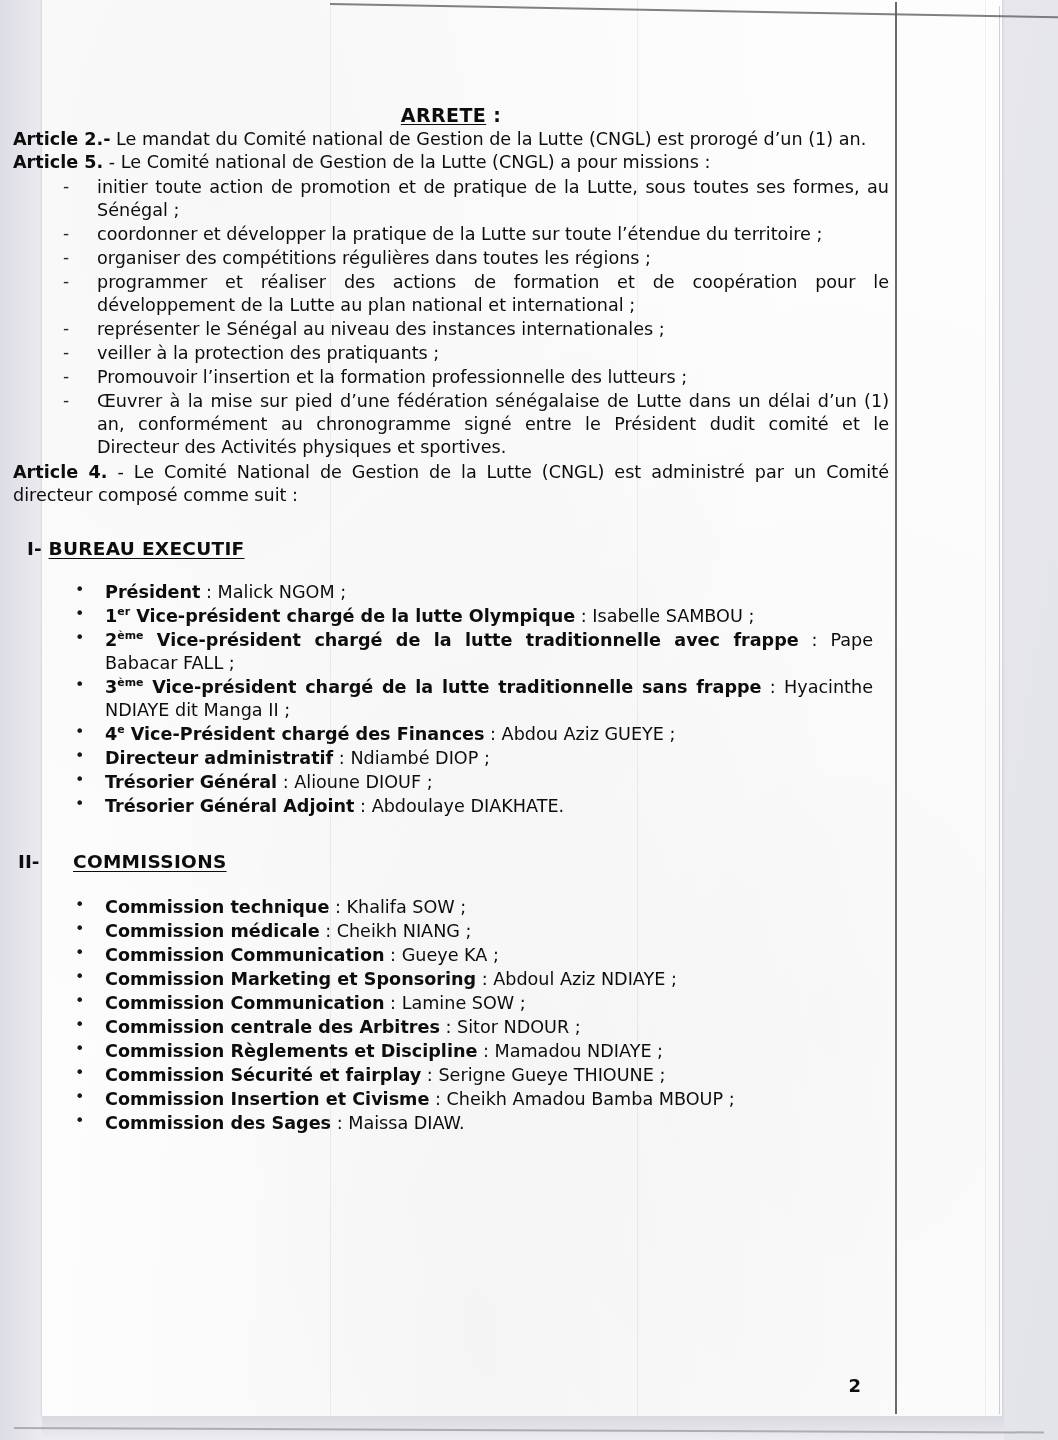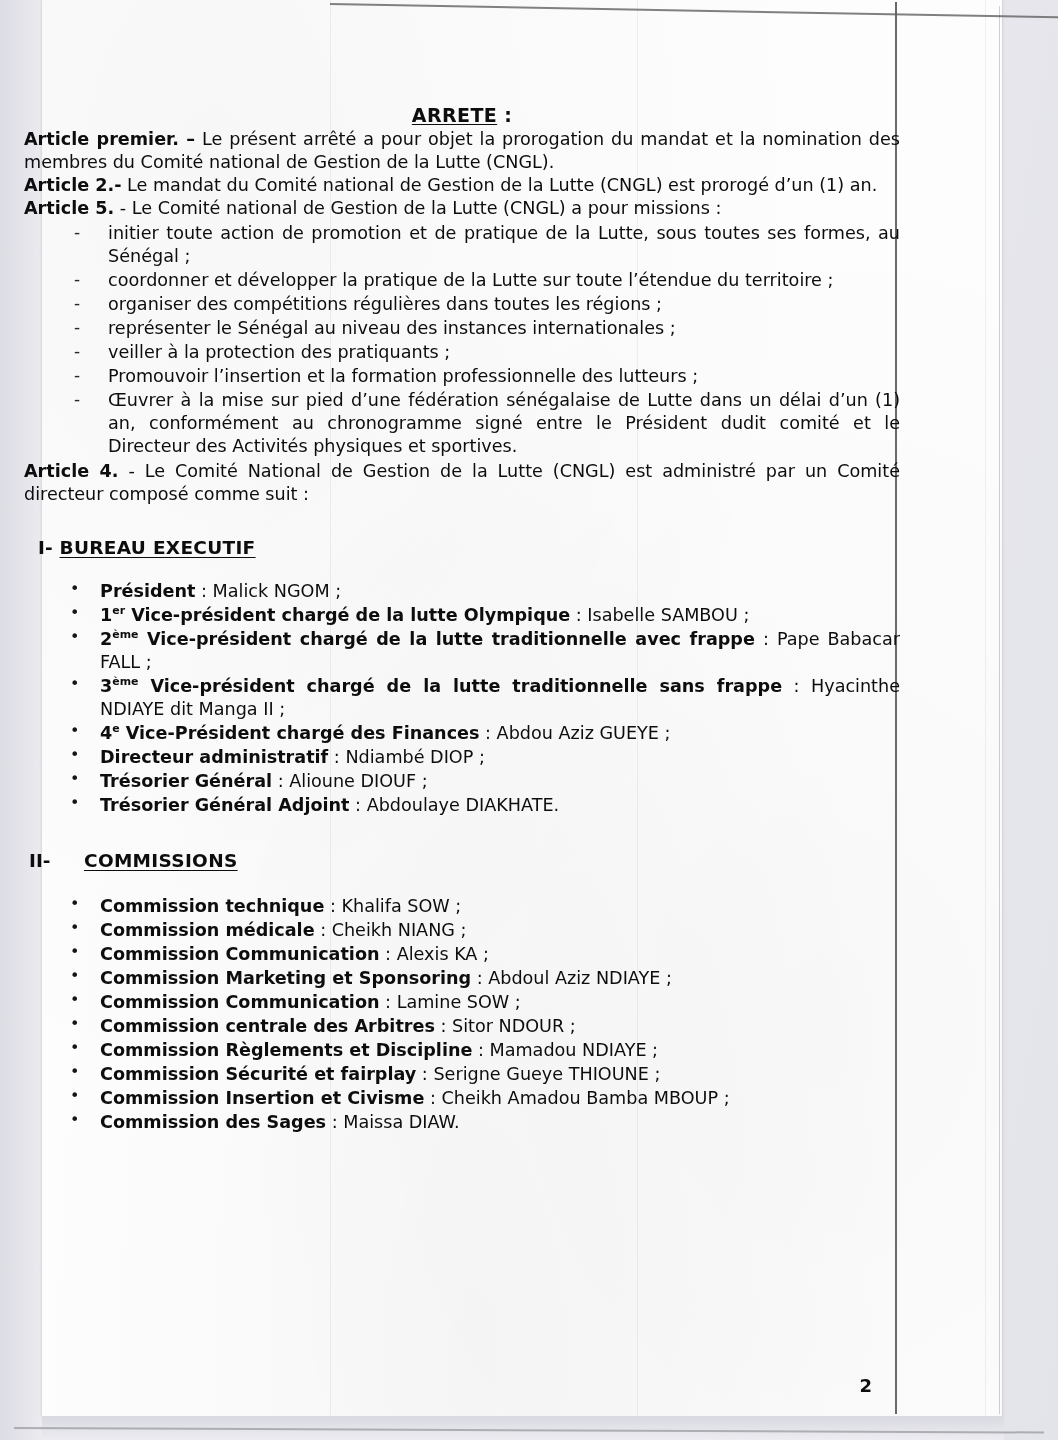--- a/index.html
+++ b/index.html
@@ -92,21 +92,21 @@
   }
   .left-band {
     position: absolute;
     left: 0; top: 0; width: 43px; height: 1440px;
     background: linear-gradient(90deg,#dcdce4, #ebebf0);
   }
 
   
   .doc {
     position: absolute;
-    left: 24px; top: 0;
+    left: 13px; top: 0;
     width: 876px; height: 1416px;
     color: #0d0d0d;
     font-size: 17.6px;
     line-height: 1.31;
   }
 
   .title-line {
     text-align: center;
     margin-top: 103px;
     font-size: 19px;
@@ -161,21 +161,21 @@
     letter-spacing: .3px;
   }
   .head-exec { margin-top: 30px; padding-left: 14px; }
   .head-exec .num { margin-right: 7px; }
   .head-comm { margin-top: 32px; padding-left: 5px; align-items: center; }
   .head-comm .num { width: 55px; }
 
   
   ul.bul {
     list-style: none;
-    margin: 0; padding: 0 0 0 38px;
+    margin: 16px; padding: 0 0 0 38px;
   }
   ul.bul.exec { margin-top: 20px; }
   ul.bul.comm { margin-top: 21px; }
   ul.bul > li {
     position: relative;
     padding-left: 38px;
     margin-bottom: 1px;
     text-align: justify;
   }
   ul.bul > li::before {
@@ -213,36 +213,34 @@
   <div class="paper-right-edge"></div>
   <div class="bottom-band"></div>
   <div class="bottom-line"></div>
 
   <div class="doc">
 
     <div class="title-line">
       <span class="u">ARRETE</span><span> :</span>
     </div>
 
-    <p class="para sp-a1">
-      <span class="lead">Article premier. –</span><span> Le présent arrêté a pour objet la prorogation du mandat et la nomination des membres du Comité national de Gestion de la Lutte (CNGL).</span>
-    </p>
 
     <p class="para sp-a2">
       <span class="lead">Article 2.-</span><span> Le mandat du Comité national de Gestion de la Lutte (CNGL) est prorogé d’un (1) an.</span>
     </p>
 
     <p class="para sp-a3">
       <span class="lead">Article 5.</span><span> - Le Comité national de Gestion de la Lutte (CNGL) a pour missions :</span>
     </p>
 
     <ul class="dash" id="missions-list">
         <li>initier toute action de promotion et de pratique de la Lutte, sous toutes ses formes, au Sénégal ;</li>
         <li>coordonner et développer la pratique de la Lutte sur toute l’étendue du territoire ;</li>
         <li>organiser des compétitions régulières dans toutes les régions ;</li>
+        <li>programmer et réaliser des actions de formation et de coopération pour le développement de la Lutte au plan national et international ;</li>
         <li>représenter le Sénégal au niveau des instances internationales ;</li>
         <li>veiller à la protection des pratiquants ;</li>
         <li>Promouvoir l’insertion et la formation professionnelle des lutteurs ;</li>
         <li>Œuvrer à la mise sur pied d’une fédération sénégalaise de Lutte dans un délai d’un (1) an, conformément au chronogramme signé entre le Président dudit comité et le Directeur des Activités physiques et sportives.</li>
       </ul>
 
     <p class="para sp-a4">
       <span class="lead">Article 4.</span><span> - Le Comité National de Gestion de la Lutte (CNGL) est administré par un Comité directeur composé comme suit :</span>
     </p>
 
@@ -261,21 +259,21 @@
         <li><span class="role">Trésorier Général Adjoint</span><span> : </span><span>Abdoulaye DIAKHATE.</span></li>
       </ul>
 
     <div class="sec-head head-comm">
       <span class="num">II-</span>
       <span class="label">COMMISSIONS</span>
     </div>
     <ul class="bul comm" id="comm-list">
         <li><span class="role">Commission technique</span><span> : </span><span>Khalifa SOW ;</span></li>
         <li><span class="role">Commission médicale</span><span> : </span><span>Cheikh NIANG ;</span></li>
-        <li><span class="role">Commission Communication</span><span> : </span><span>Alexis KA ;</span></li>
+        <li><span class="role">Commission Communication</span><span> : </span><span>Gueye KA ;</span></li>
         <li><span class="role">Commission Marketing et Sponsoring</span><span> : </span><span>Abdoul Aziz NDIAYE ;</span></li>
         <li><span class="role">Commission Communication</span><span> : </span><span>Lamine SOW ;</span></li>
         <li><span class="role">Commission centrale des Arbitres</span><span> :  </span><span>Sitor NDOUR ;</span></li>
         <li><span class="role">Commission Règlements et Discipline</span><span> : </span><span>Mamadou NDIAYE ;</span></li>
         <li><span class="role">Commission Sécurité et fairplay</span><span> :  </span><span>Serigne Gueye THIOUNE ;</span></li>
         <li><span class="role">Commission Insertion et Civisme</span><span> : </span><span>Cheikh Amadou Bamba MBOUP ;</span></li>
         <li><span class="role">Commission des Sages</span><span> : </span><span>Maissa DIAW.</span></li>
       </ul>
 
     <div class="page-num">2</div>

